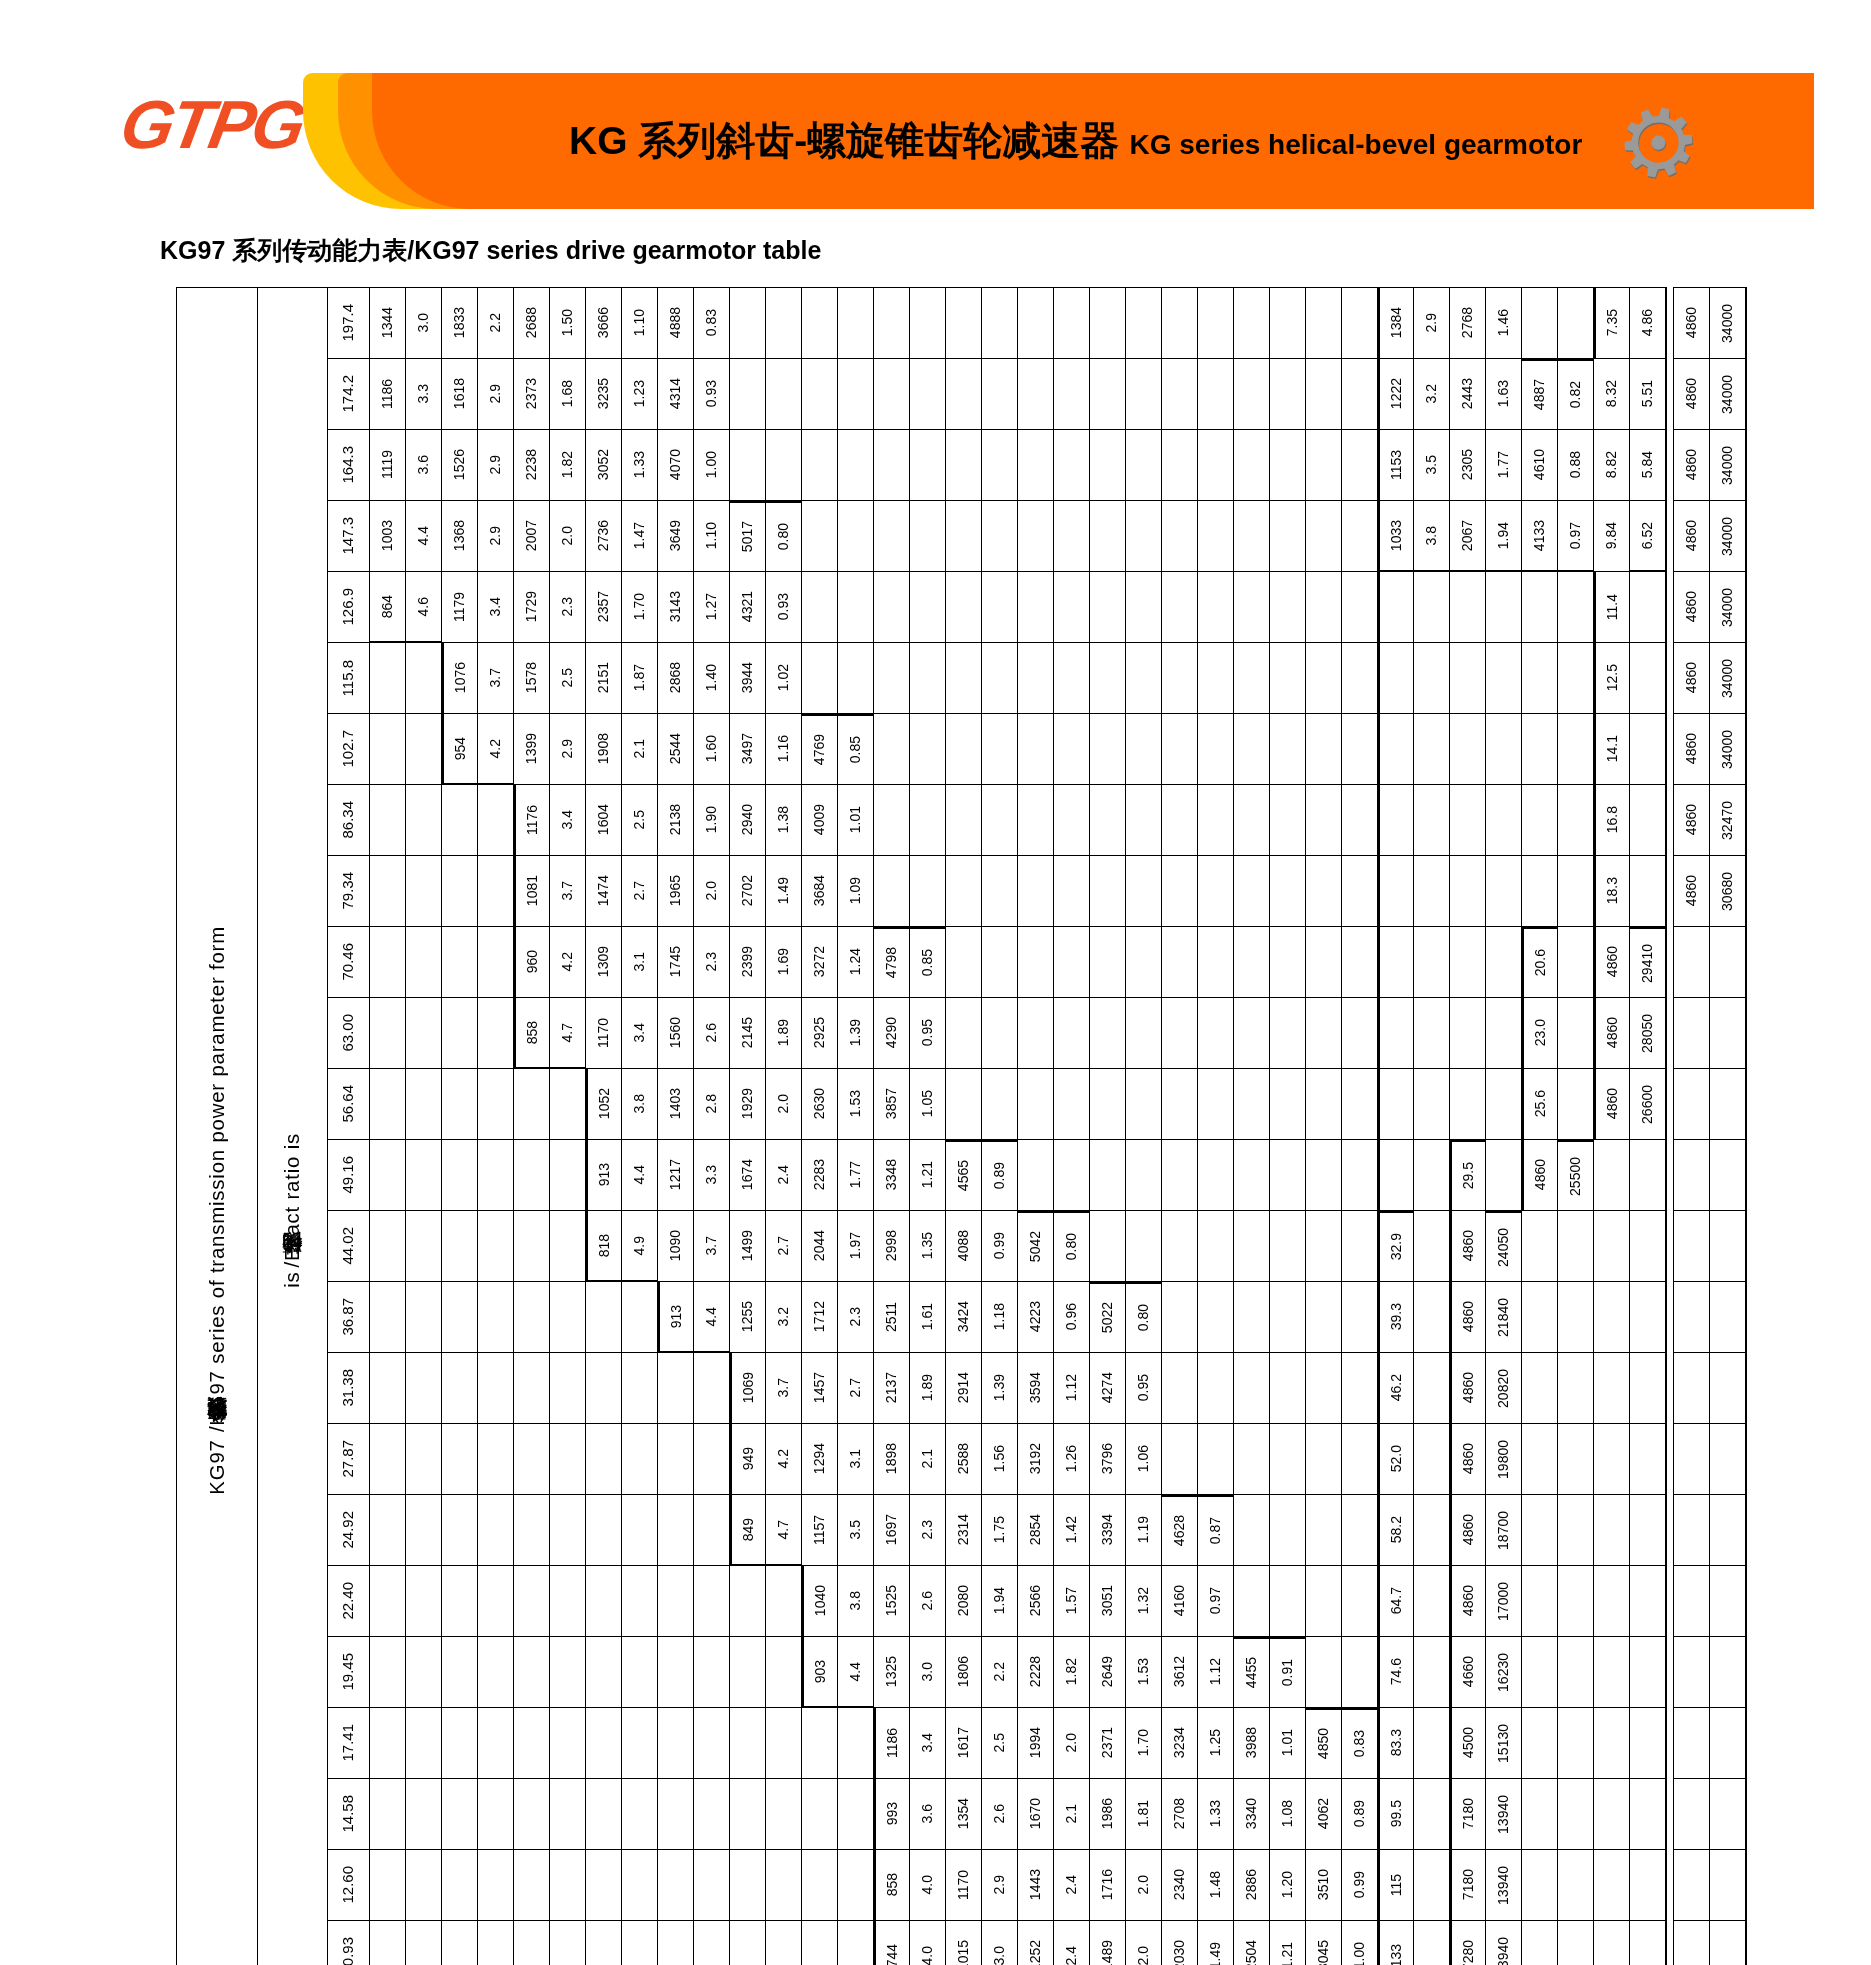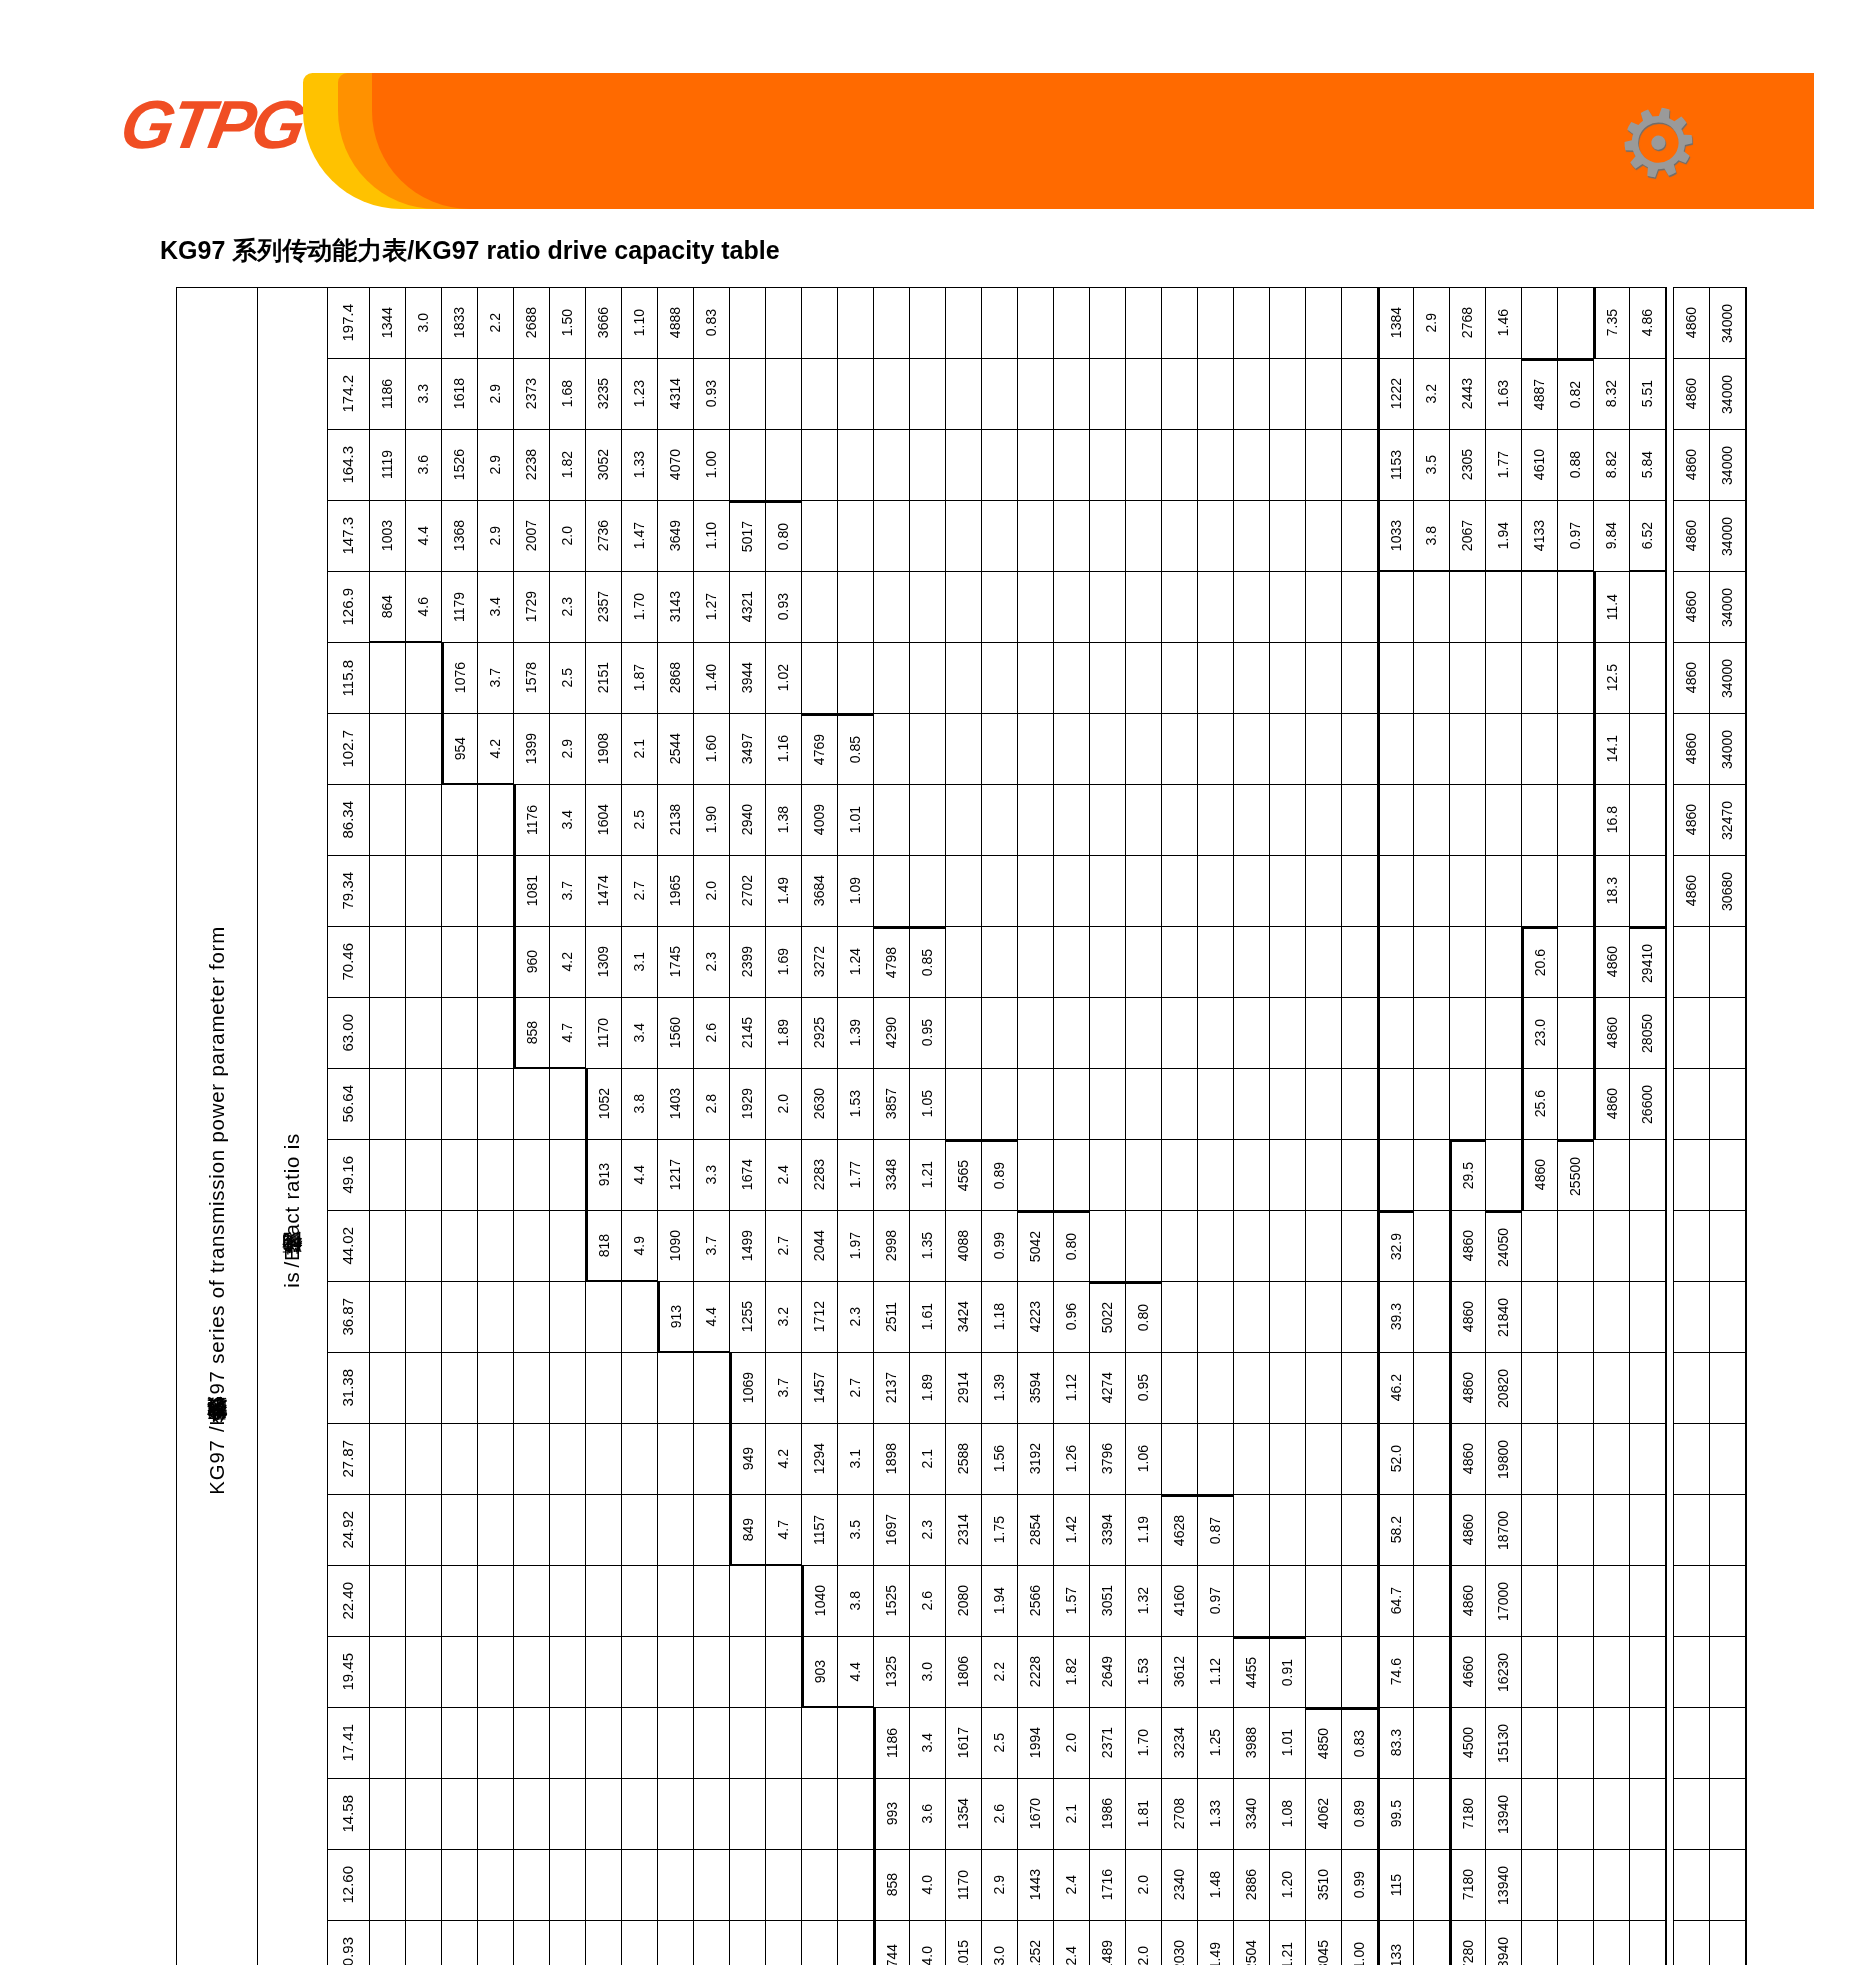--- a/index.html
+++ b/index.html
@@ -48,25 +48,29 @@
 </head>
 <body>
 
 <div id="page">
 
   <div class="logo">GTPG</div>
 
   <div class="banner">
     <div class="banner-mid"></div>
     <div class="banner-main">
+      <div class="banner-title">
+        <span class="bt-zh">KG 系列斜齿-螺旋锥齿轮减速器</span>
+        <span class="bt-en">KG series helical-bevel gearmotor</span>
+      </div>
       <span class="gear">⚙</span>
     </div>
   </div>
 
-  <div class="subtitle">KG97 系列传动能力表/KG97 ratio drive capacity table</div>
+  <div class="subtitle">KG97 系列传动能力表/KG97 series drive gearmotor table</div>
 
   <div id="tbl">
       <div class="c vt" style="grid-area: 1 / 1 / span 26;">
         <span class="v">KG97传动能力选型参数表/KG97 series of transmission power parameter form</span>
       </div>
       <div class="c vt" style="grid-area: 1 / 2 / span 26;">
         <span class="v">is精确传动比/Exact ratio is</span>
       </div>
       <div class="c ratio" style="grid-area: 1 / 3;">
         <span class="v">197.4</span>

